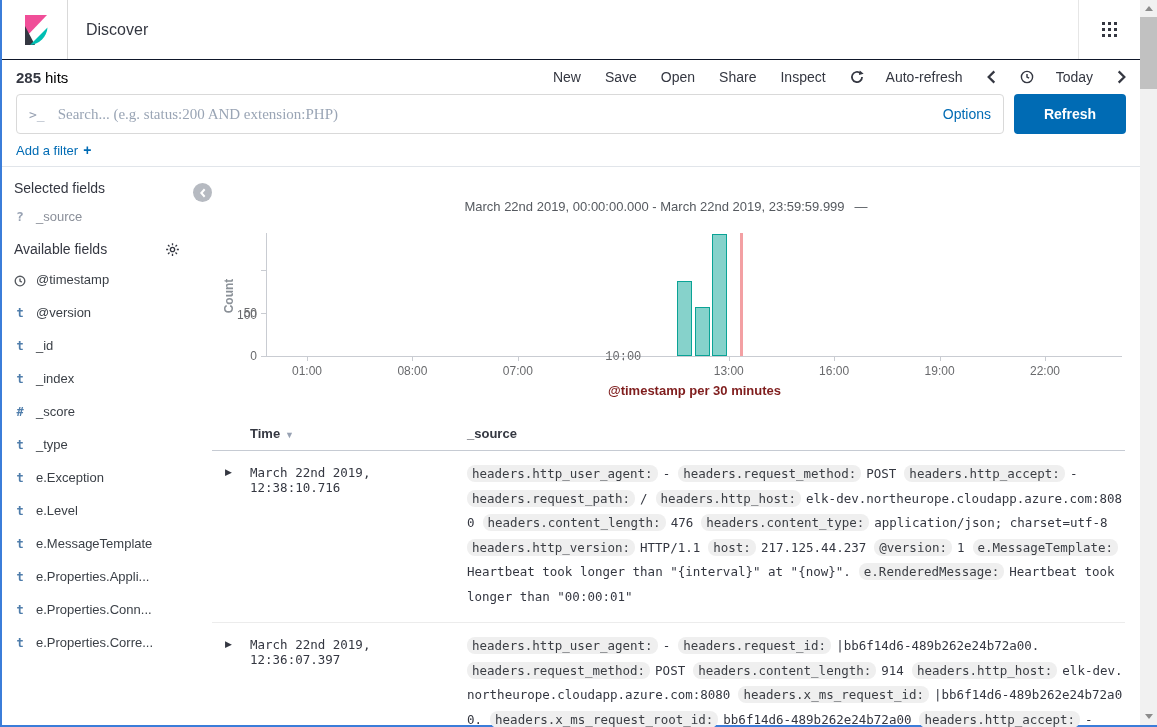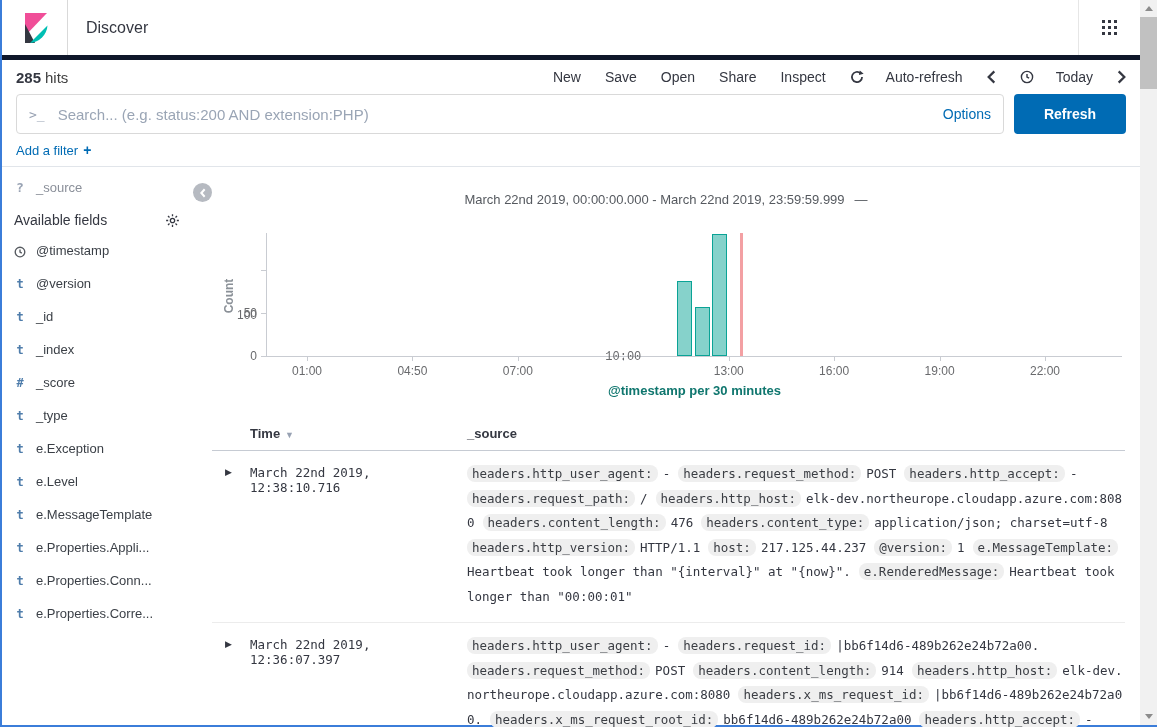--- a/index.html
+++ b/index.html
@@ -7,44 +7,44 @@
   body {
     width:1157px; height:727px; overflow:hidden; background:#fff;
     font-family:"Liberation Sans", sans-serif; color:#343741;
   }
   .window { display:flex; width:1157px; height:727px;
     border-left:2px solid var(--window-border,#3b7dd9);
     border-bottom:2px solid var(--window-border,#3b7dd9); }
   .main-col { flex:1; min-width:0; display:flex; flex-direction:column; background:#fff; }
 
   
-  .topbar { flex:0 0 60px; display:flex; align-items:stretch; border-bottom:5px solid #0f172a; }
+  .topbar { flex:0 0 60px; display:flex; align-items:stretch; border-bottom:1px solid #0f172a; }
   .logo-box { width:66px; border-right:1px solid #d9d9d9; display:flex; align-items:center; justify-content:center; cursor:pointer; }
   .app-title { align-self:center; padding-left:18px; font-size:16px; }
   .top-spacer { flex:1; }
   .apps-box { width:62px; border-left:1px solid #e6e6e6; display:flex; align-items:center; justify-content:center; cursor:pointer; }
   .grid-dots { display:grid; grid-template-columns:repeat(3,3px); grid-gap:3px; }
   .grid-dots i { width:3px; height:3px; background:#343741; display:block; }
 
   
   .hitsbar { flex:0 0 34px; display:flex; align-items:center; padding:0 14px; }
   .hits { font-size:15px; }
   .hits b { font-weight:700; }
-  .hits span { margin-left:4px; color:#404040; }
+  .hits span { margin-left:4px; color:#000000; }
   .menu { margin-left:auto; display:flex; align-items:center; gap:24px; font-size:14px; }
   .menu-plain { display:flex; gap:24px; }
   .menu-item { cursor:pointer; }
   .icon-label { display:flex; align-items:center; gap:22px; cursor:pointer; }
   .chev-btn { display:flex; align-items:center; cursor:pointer; }
 
   
   .searchrow { flex:0 0 46px; display:flex; align-items:center; gap:10px; padding:0 14px 6px 14px; }
   .searchbox { flex:1; height:40px; border:1px solid #d9d9d9; border-radius:4px; display:flex; align-items:center; padding:0 12px; gap:11px; background:#fff; }
   .prompt { font-family:"DejaVu Sans Mono", monospace; font-size:13px; color:#98a2b3; }
-  .searchbox input { flex:1; border:0; outline:0; font-size:15px; color:#4c1d95; font-family:Liberation Sans, sans-serif; background:transparent; }
+  .searchbox input { flex:1; border:0; outline:0; font-size:15px; color:#4c1d95; font-family:Liberation Serif, serif; background:transparent; }
   .searchbox input::placeholder { color:#9aa5b5; }
   .options { color:var(--accent,#006BB4); font-size:14px; cursor:pointer; }
   .refresh-btn { flex:0 0 112px; height:40px; border:0; border-radius:4px; background:var(--accent,#006BB4); color:#fff; font-size:14px; font-weight:600; font-family:"Liberation Sans",sans-serif; cursor:pointer; }
 
   
   .filterrow { flex:0 0 27px; display:flex; align-items:center; gap:5px; padding:0 14px 6px; font-size:13px; color:var(--accent,#006BB4); border-bottom:1px solid #e1e5ea; }
   .filterrow .plus { font-weight:700; font-size:14px; cursor:pointer; }
   .addfilter { cursor:pointer; }
 
   
@@ -57,33 +57,33 @@
   .avail-heading { display:flex; align-items:center; padding:17px 12px 0; font-size:14px; }
   .avail-heading .gear { margin-left:auto; cursor:pointer; display:flex; }
   .fields { margin-top:6px; }
   .field-row { display:flex; align-items:flex-end; gap:10px; padding:9px 12px; font-size:13px; color:#3a3f46; cursor:pointer; }
   .ficon { width:12px; text-align:center; font-weight:700; font-size:12px; font-family:"DejaVu Sans Mono",monospace; color:#4f7dab; flex:0 0 12px; }
   .ficon.clock { color:#55595f; display:flex; justify-content:center; }
 
   
   .chart-pane { flex:1; min-width:0; position:relative; }
   .collapse-btn { position:absolute; left:1px; top:16px; width:19px; height:19px; border-radius:50%; background:#b6bac1; border:0; display:flex; align-items:center; justify-content:center; cursor:pointer; padding:0; }
-  .chart-head { margin-top:17px; height:30px; display:flex; align-items:center; justify-content:center; gap:10px; font-size:13px; color:#55595f; }
+  .chart-head { margin-top:17px; height:30px; display:flex; align-items:flex-end; justify-content:center; gap:10px; font-size:13px; color:#55595f; }
   .interval-select { position:relative; width:128px; height:30px; border:1px solid #d9d9d9; border-radius:4px; background:#fff; color:#343741; font-size:13px; display:flex; align-items:center; justify-content:center; cursor:pointer; }
   .interval-select .caret { position:absolute; right:9px; top:9px; font-size:9px; color:#343741; }
 
   #chart { position:relative; height:190px; }
   .axis-line { position:absolute; background:#c9ccd2; }
   .ytick-label { position:absolute; width:34px; text-align:right; font-size:12px; color:#696a6d; }
   .xtick-label { position:absolute; width:54px; text-align:center; font-size:12px; color:#696a6d; }
   .tickmark { position:absolute; background:#c9ccd2; }
   .bar { position:absolute; cursor:pointer; }
   .now-marker { position:absolute; }
   .y-axis-title { position:absolute; transform:translate(-50%,-50%) rotate(-90deg); font-size:12px; font-weight:700; color:#8a9097; }
-  .x-axis-title { position:absolute; text-align:center; font-size:13px; font-weight:700; color:#0f766e; }
+  .x-axis-title { position:absolute; text-align:center; font-size:13px; font-weight:700; color:#7f1d1d; }
 
   
   .dtable { margin:22px 15px 0 20px; }
   .thead { display:flex; font-size:13px; font-weight:700; padding-bottom:9px; border-bottom:1px solid #c6cbd3; }
   .col-expand { flex:0 0 38px; padding-left:13px; }
   .col-time { flex:0 0 217px; }
   .col-source { flex:1; min-width:0; }
   .sort-caret { color:#98a2b3; font-size:9px; margin-left:5px; }
   .trow { display:flex; padding:11px 0 13px; border-bottom:1px solid #ececec; }
   .trow:last-child { border-bottom:0; }
@@ -182,20 +182,21 @@
     </div>
 
     <div class="filterrow">
       <span class="addfilter">Add a filter</span>
       <span class="plus">+</span>
     </div>
 
     <div class="content">
 
       <aside class="sidebar">
+        <div class="side-heading">Selected fields</div>
         <div class="source-row">
           <span class="qmark">?</span>
           <span>_source</span>
         </div>
         <div class="avail-heading">
           <span>Available fields</span>
           <span class="gear">
             <svg width="15" height="15" viewBox="0 0 16 16">
                 <g stroke="#343741" stroke-width="1.4" fill="none">
               <circle cx="8" cy="8" r="2.3"></circle>
@@ -278,21 +279,21 @@
             <div class="axis-line" style="left: 74px; top: 142px; width: 856px; height: 1px;"></div>
             <div class="tickmark" style="left: 69px; top: 142px; width: 5px; height: 1px;"></div>
             <div class="ytick-label" style="left: 31px; top: 135px; width: 34px; height: 14px;">0</div>
             <div class="tickmark" style="left: 69px; top: 98.7857px; width: 5px; height: 1px;"></div>
             <div class="ytick-label" style="left: 31px; top: 91.7857px; width: 34px; height: 14px;">50</div>
             <div class="tickmark" style="left: 69px; top: 55.5714px; width: 5px; height: 1px;"></div>
             <div class="ytick-label" style="left: 31px; top: 48.5714px; width: 34px; height: 14px; margin-top: 45px;">100</div>
             <div class="tickmark" style="left: 115.04px; top: 142px; width: 1px; height: 5px;"></div>
             <div class="xtick-label" style="left: 88.04px; top: 150px; width: 54px; height: 14px;">01:00</div>
             <div class="tickmark" style="left: 220.46px; top: 142px; width: 1px; height: 5px;"></div>
-            <div class="xtick-label" style="left: 193.46px; top: 150px; width: 54px; height: 14px;">04:50</div>
+            <div class="xtick-label" style="left: 193.46px; top: 150px; width: 54px; height: 14px;">08:00</div>
             <div class="tickmark" style="left: 325.88px; top: 142px; width: 1px; height: 5px;"></div>
             <div class="xtick-label" style="left: 298.88px; top: 150px; width: 54px; height: 14px;">07:00</div>
             <div class="tickmark" style="left: 431.3px; top: 142px; width: 1px; height: 5px;"></div>
             <div class="xtick-label" style="left: 404.3px; top: 136px; width: 54px; height: 14px; font-family: Liberation Mono, monospace;">10:00</div>
             <div class="tickmark" style="left: 536.72px; top: 142px; width: 1px; height: 5px;"></div>
             <div class="xtick-label" style="left: 509.72px; top: 150px; width: 54px; height: 14px;">13:00</div>
             <div class="tickmark" style="left: 642.14px; top: 142px; width: 1px; height: 5px;"></div>
             <div class="xtick-label" style="left: 615.14px; top: 150px; width: 54px; height: 14px;">16:00</div>
             <div class="tickmark" style="left: 747.56px; top: 142px; width: 1px; height: 5px;"></div>
             <div class="xtick-label" style="left: 720.56px; top: 150px; width: 54px; height: 14px;">19:00</div>

